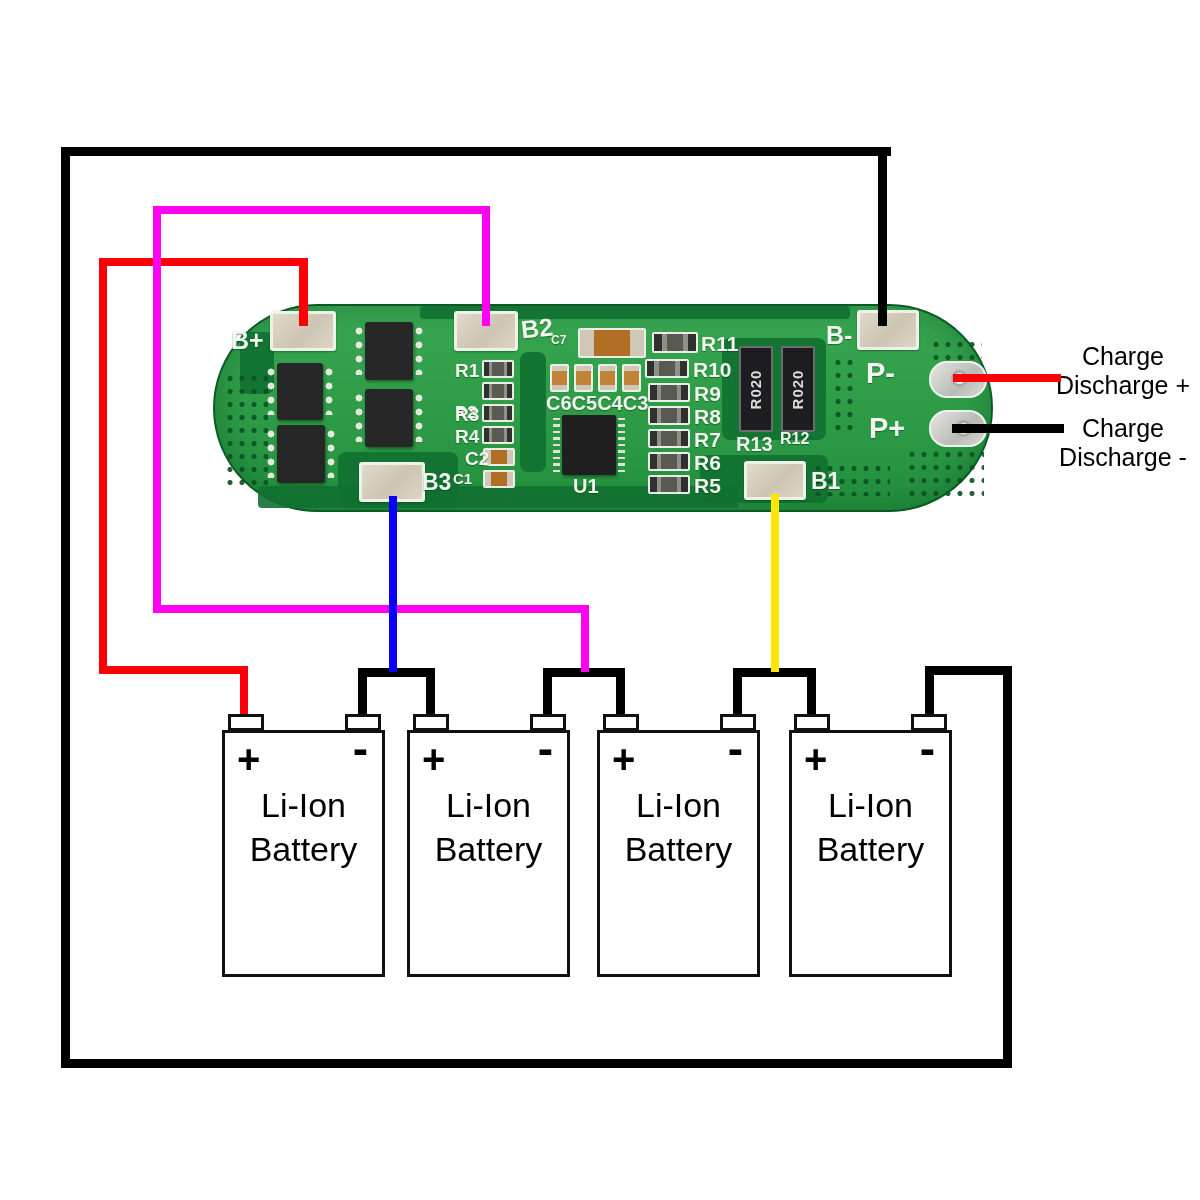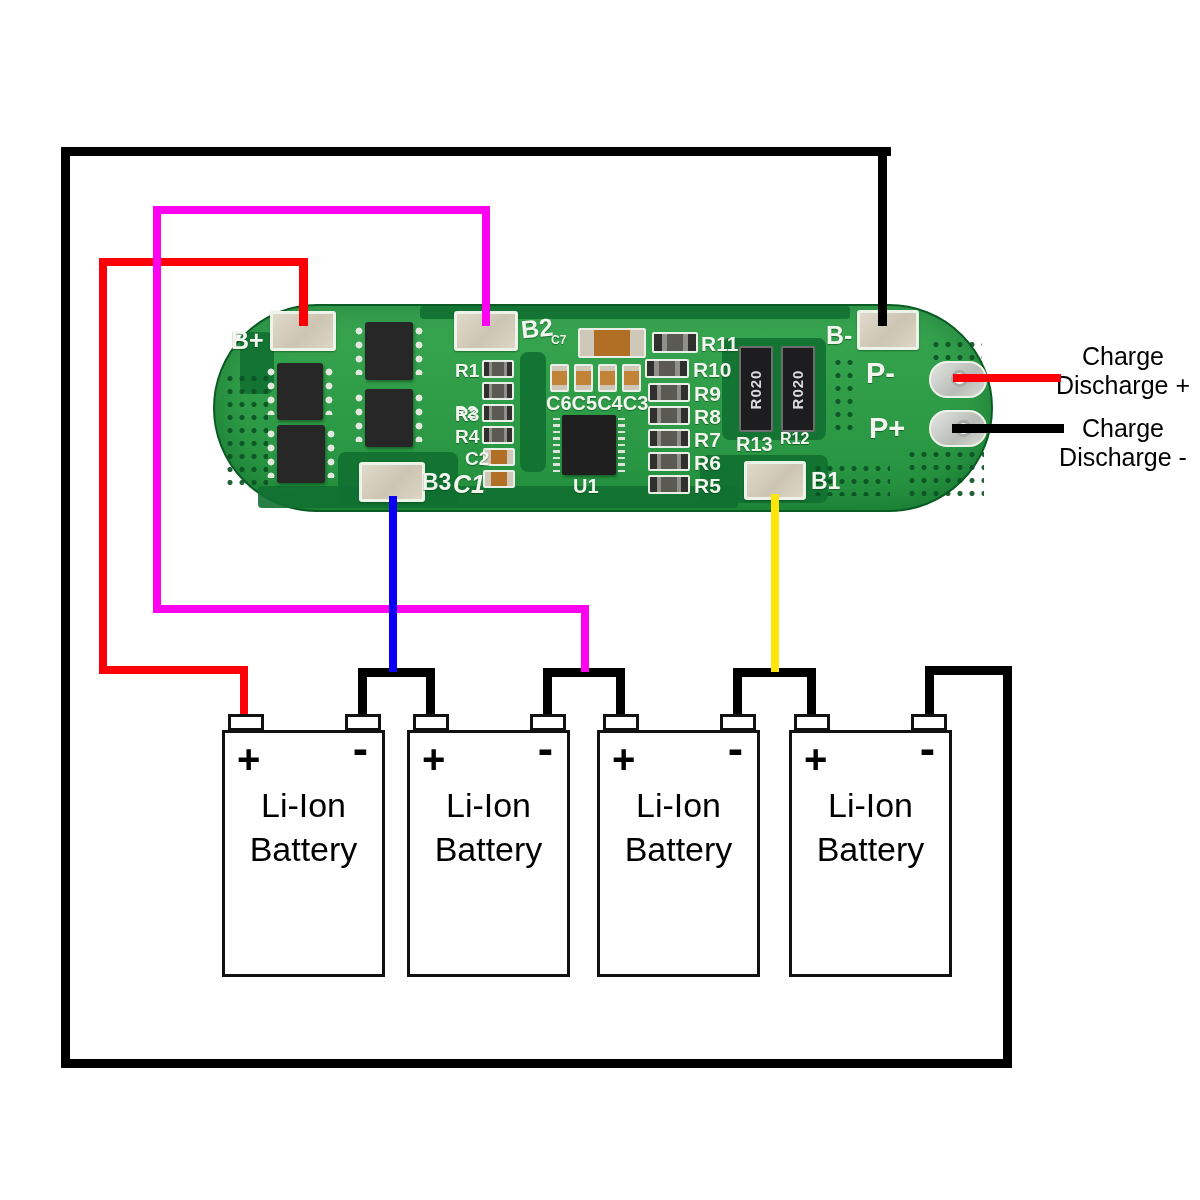--- a/index.html
+++ b/index.html
@@ -107,21 +107,21 @@
   <div class="res" style="left:482px;top:360px;width:32px;height:18px;"></div>
   <div class="lbl" style="left:455px;top:402px;font-size:19px;font-family:Liberation Mono, monospace;">R2</div>
   <div class="res" style="left:482px;top:382px;width:32px;height:18px;"></div>
   <div class="lbl" style="left:455px;top:404px;font-size:19px;">R3</div>
   <div class="res" style="left:482px;top:404px;width:32px;height:18px;"></div>
   <div class="lbl" style="left:455px;top:426px;font-size:19px;">R4</div>
   <div class="res" style="left:482px;top:426px;width:32px;height:18px;"></div>
   <div class="lbl" style="left:456px;top:448px;font-size:19px;margin-left:9px;">C2</div>
   <div class="cap" style="left:483px;top:448px;width:32px;height:18px;"></div>
   <div class="lbl" style="left:422px;top:469px;font-size:23px;">B3</div>
-  <div class="lbl" style="left:453px;top:470px;font-size:25px;font-style:italic;">C1</div>
+  <div class="lbl" style="left:453px;top:470px;font-size:15px;">C1</div>
   <div class="cap" style="left:483px;top:470px;width:32px;height:18px;"></div>
 
   <div class="cap capv" style="left:550px;top:364px;width:19px;height:28px;"></div>
   <div class="cap capv" style="left:574px;top:364px;width:19px;height:28px;"></div>
   <div class="cap capv" style="left:598px;top:364px;width:19px;height:28px;"></div>
   <div class="cap capv" style="left:622px;top:364px;width:19px;height:28px;"></div>
   <div class="lbl" style="left:546px;top:392px;font-size:20px;">C6C5C4C3</div>
 
   <div class="res" style="left:645px;top:359px;width:44px;height:19px;"></div>
   <div class="lbl" style="left:693px;top:358px;font-size:21px;">R10</div>

